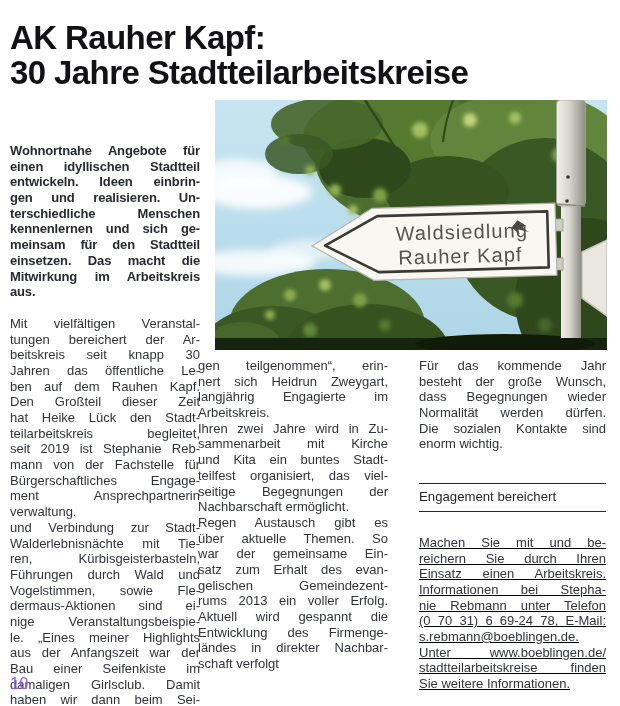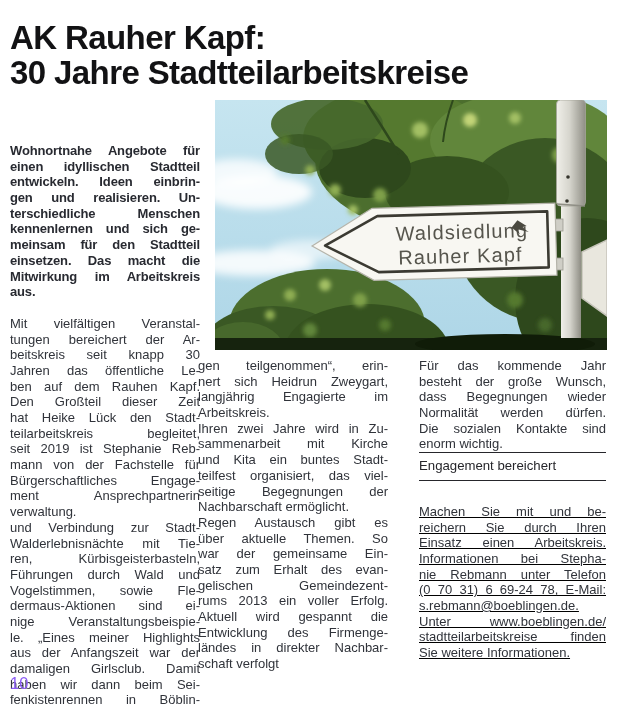--- a/index.html
+++ b/index.html
@@ -21,20 +21,21 @@
   #col-right{left:419px;width:187px;}
   .line{
     height:15.7px;line-height:15.7px;font-size:13px;color:#30333a;
     white-space:nowrap;overflow:hidden;
   }
   .line.j{text-align:justify;text-align-last:justify;}
   .line.b{font-weight:bold;letter-spacing:-0.15px;color:#282a31;}
   .block{margin:0;}
   
   #engagement-heading{
+    margin-top:31px;
     border-top:1.5px solid #26262b;border-bottom:1.5px solid #26262b;
     padding:5px 0 6px 0;
     font-size:13.2px;line-height:15.7px;color:#26262b;
   }
   #contact-block .block{margin-top:10px;}
   #page-number{
     left:10px;top:674px;font-size:16.5px;color:#8b5cf6;
   }
   #photo{
     left:215px;top:100px;width:392px;height:250px;overflow:hidden;
@@ -177,20 +178,21 @@
     </div>
     <div class="block">
       <div class="line j">Walderlebnisnächte mit Tie-</div>
       <div class="line j">ren, Kürbisgeisterbasteln,</div>
       <div class="line j">Führungen durch Wald und</div>
       <div class="line j">Vogelstimmen, sowie Fle-</div>
       <div class="line j">dermaus-Aktionen sind ei-</div>
       <div class="line j">nige Veranstaltungsbeispie-</div>
       <div class="line j">le. „Eines meiner Highlights</div>
       <div class="line j">aus der Anfangszeit war der</div>
+      <div class="line j">Bau einer Seifenkiste im</div>
       <div class="line j">damaligen Girlsclub. Damit</div>
       <div class="line j">haben wir dann beim Sei-</div>
       <div class="line j">fenkistenrennen in Böblin-</div>
     </div>
   </div>
 
 <div id="col-mid" class="abs col">
     <div class="block">
       <div class="line j">gen teilgenommen“, erin-</div>
       <div class="line j">nert sich Heidrun Zweygart,</div>

